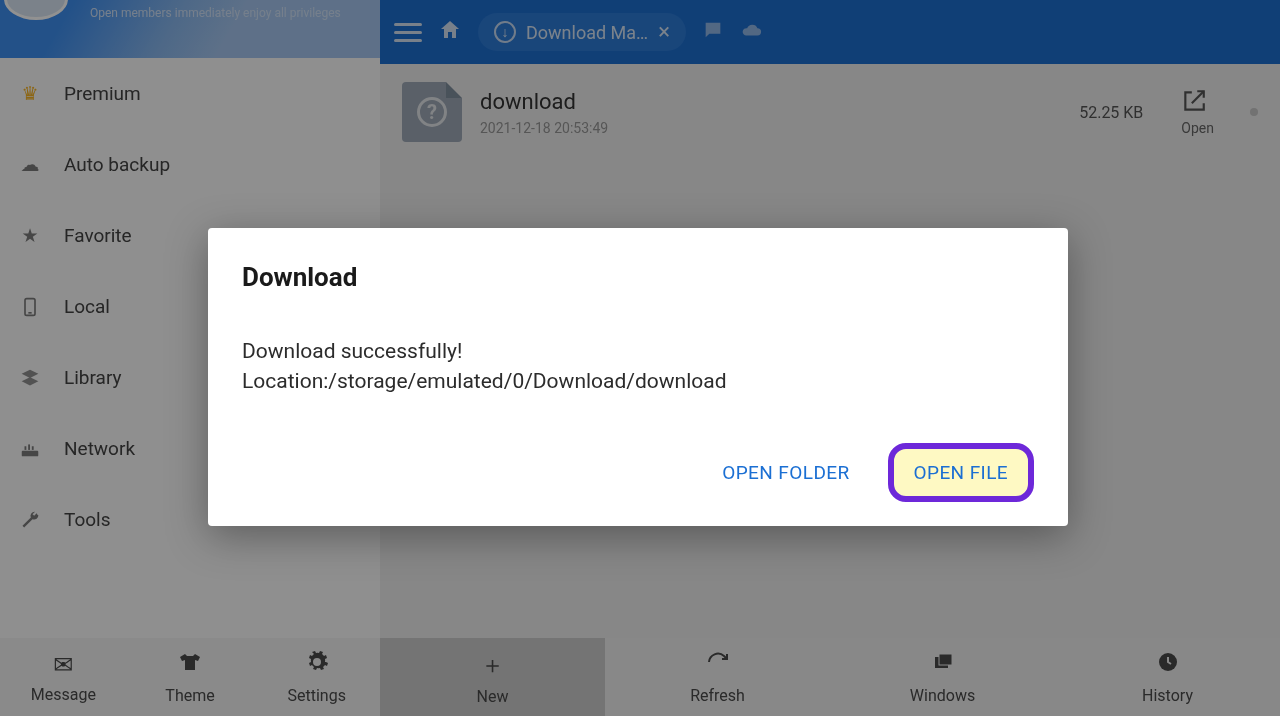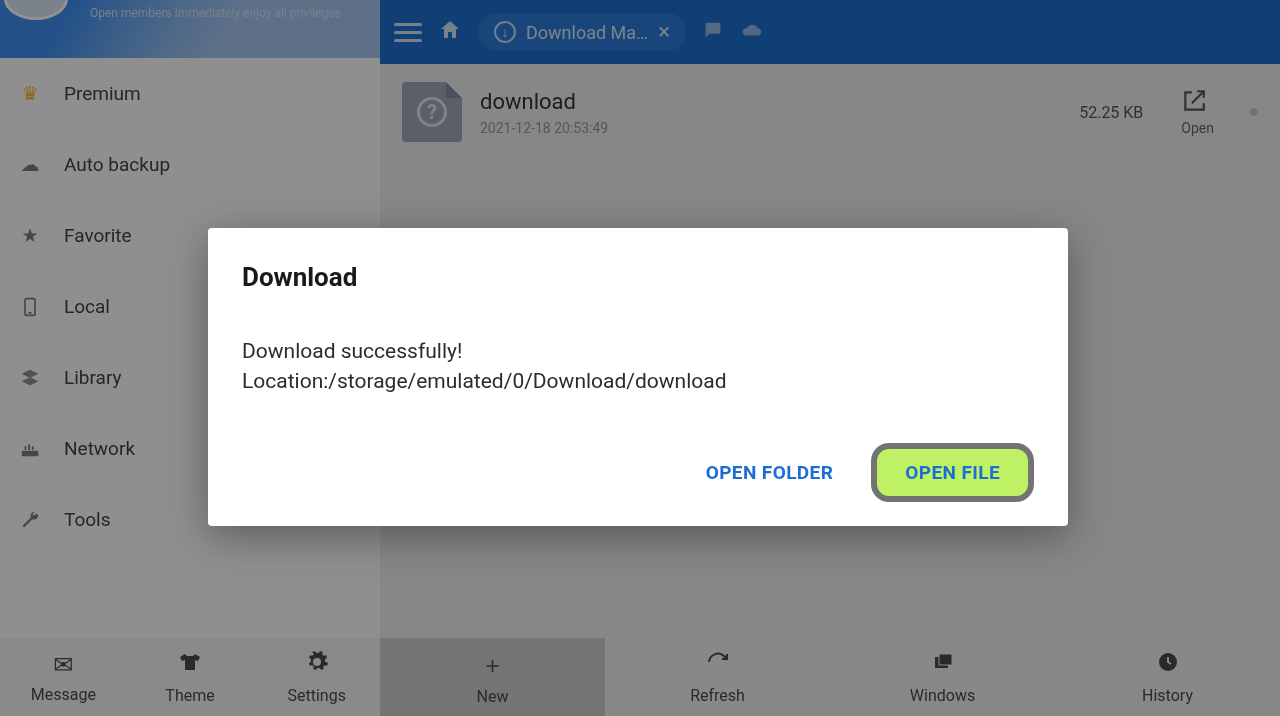--- a/index.html
+++ b/index.html
@@ -53,22 +53,22 @@
   .bb-right { flex:1; background:#efefef; display:flex; }
   .bb-item { flex:1; display:flex; flex-direction:column; align-items:center; justify-content:center; gap:6px; color:#4a4a4a; font-size:16px; }
   .bb-item.active { background:#cdcdcd; }
   .bb-icon { font-size:24px; color:#4a4a4a; }
 
   
   .dialog { position:absolute; left:208px; top:228px; width:860px; background:#fff; border-radius:4px; box-shadow:0 10px 40px rgba(0,0,0,.35); padding:34px 34px 24px 34px; }
   .dlg-title { font-size:26px; font-weight:700; color:#1a1a1a; margin-bottom:44px; }
   .dlg-body { font-size:21px; color:#2c2c2c; line-height:1.45; }
   .dlg-actions { display:flex; justify-content:flex-end; gap:28px; margin-top:46px; align-items:center; }
-  .dlg-btn { font-size:19px; font-weight:700; letter-spacing:.4px; color:#1b6fd3; padding:12px 10px; }
-  .highlight { border:6px solid #737373; border-radius:18px; padding:8px 22px; background:#bef264; }
+  .dlg-btn { font-size:19px; font-weight:400; letter-spacing:.4px; color:#1b6fd3; padding:12px 10px; }
+  .highlight { border:6px solid #6d28d9; border-radius:18px; padding:8px 14px; background:#fef9c3; }
 
   
   .front { z-index:3; position:absolute; }
 </style>
 </head>
 <body>
 
 <div class="app">
 
   <div class="sidebar">

